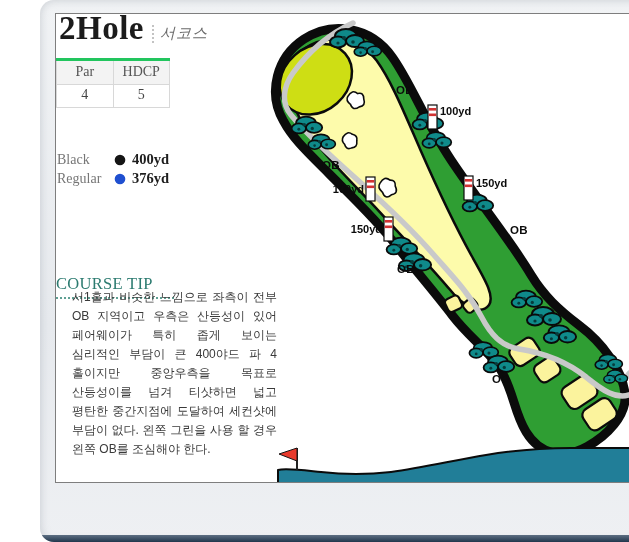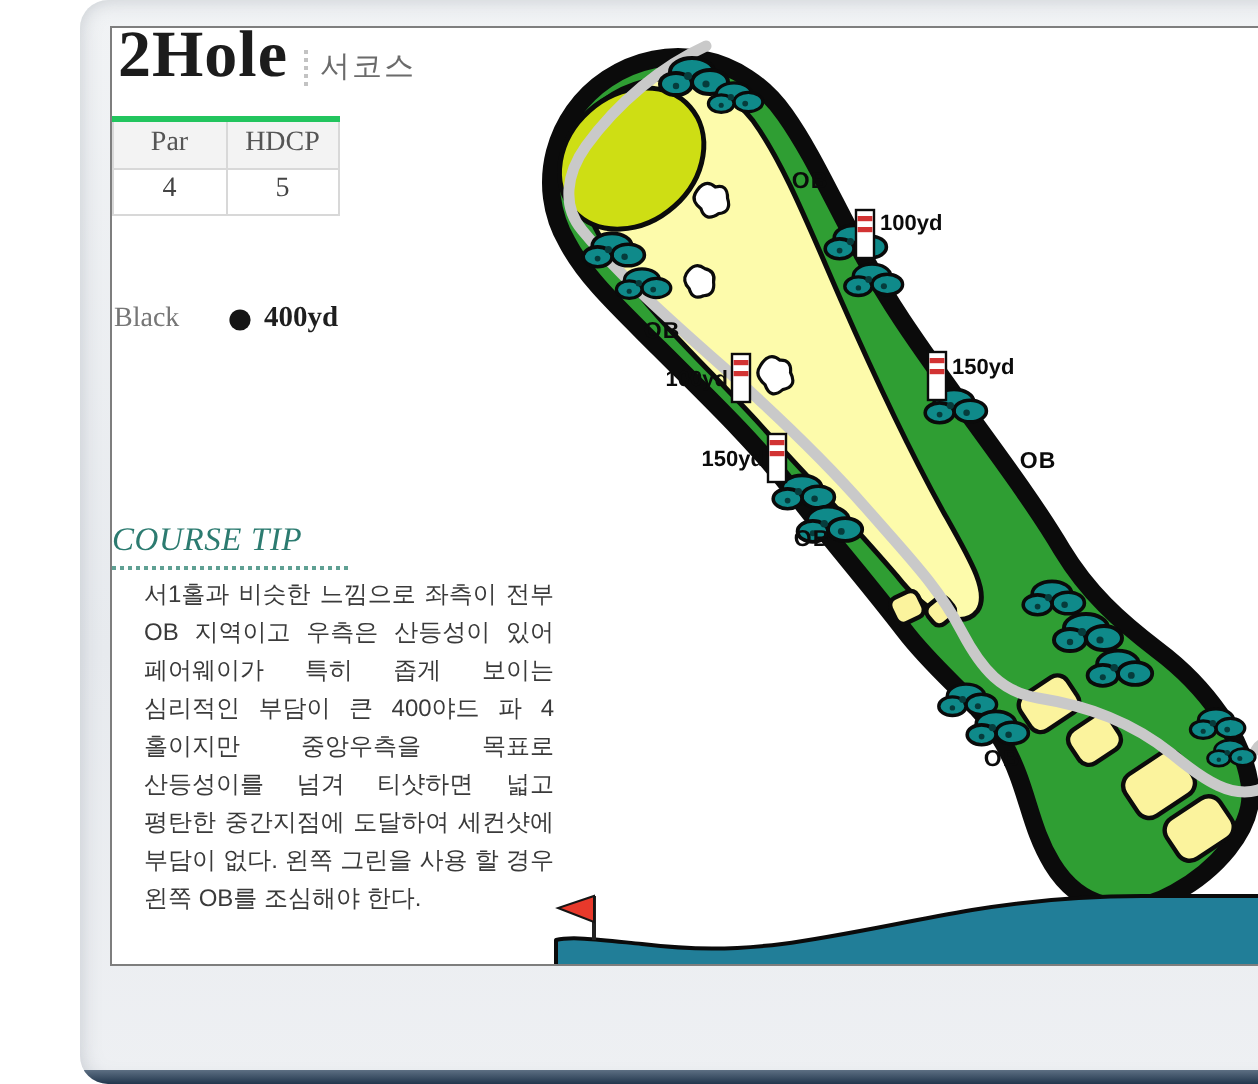--- a/index.html
+++ b/index.html
@@ -7,37 +7,37 @@
          border-radius:14px;overflow:hidden;font-family:"Liberation Sans",sans-serif;
          box-shadow:inset 0 0 10px rgba(120,130,140,.35);margin-left:40px;}
   .panel{position:absolute;left:15px;top:13px;width:597px;height:468px;background:#fff;
          border:1px solid #7e7e7e;overflow:hidden;}
   .bottombar{position:absolute;left:0;right:0;bottom:0;height:7px;
          background:linear-gradient(180deg,#5d6f83,#21364c);}
   
   .titlerow{position:absolute;left:3px;top:-4px;display:flex;align-items:center;}
   .holetitle{font-family:"Liberation Serif",serif;font-weight:700;font-size:33px;color:#1c1c1c;letter-spacing:.5px;}
   .titledivider{width:0;height:18px;border-left:2px dotted #c3c3c3;margin:10px 6px 0 8px;}
-  .coursename{font-size:15px;color:#6b6b6b;margin-top:10px;letter-spacing:1px;}
+  .coursename{font-size:15px;color:#6b6b6b;margin-top:10px;letter-spacing:1px;font-style:italic;}
   
   .infotable{position:absolute;left:0;top:44px;width:114px;border-collapse:collapse;
              border-top:3px solid #22c55e;font-family:"Liberation Serif",serif;}
   .infotable th{width:50%;background:#f3f3f3;border:1px solid #d8d8d8;font-weight:400;
                 font-size:14px;color:#555;padding:3px 0 4px;}
   .infotable td{background:#fff;border:1px solid #d8d8d8;font-size:14px;color:#444;
                 text-align:center;padding:2px 0 4px;}
   
   .tees{position:absolute;left:1px;top:136px;font-family:"Liberation Serif",serif;}
   .teerow{display:flex;align-items:center;height:19px;}
   .teename{width:57px;font-size:14px;color:#767676;}
   .teedot{width:12px;height:12px;margin-right:6px;}
   .teedist{font-size:14.5px;font-weight:700;color:#1e1e1e;text-align:right;}
   
-  .tiptitle{position:absolute;left:0;top:246px;width:118px;font-family:"Liberation Serif",serif;
-            font-size:16.5px;color:#2c7b70;padding-bottom:3px;border-bottom:2px dotted #5fa093;letter-spacing:.3px;font-style:italic;}
+  .tiptitle{position:absolute;left:0;top:260px;width:118px;font-family:"Liberation Serif",serif;
+            font-size:16.5px;color:#2c7b70;padding-bottom:3px;border-bottom:2px dotted #5fa093;letter-spacing:.3px;}
   .tipbody{position:absolute;left:16px;top:274px;width:205px;font-size:12px;line-height:19px;
            color:#3a3a3a;text-align:justify;word-break:keep-all;}
   
   .map{position:absolute;left:205px;top:-3px;width:400px;height:474px;}
   .ob{font-size:11.5px;font-weight:700;fill:#0b0b0b;letter-spacing:.5px;}
   .yd{font-size:11px;font-weight:700;fill:#0b0b0b;}
 </style>
 </head>
 <body>
 
@@ -63,20 +63,27 @@
     </tbody>
       </table>
 
     <div class="tees">
       <div class="teerow">
         <span class="teename">Black</span>
         <svg class="teedot" viewBox="0 0 12 12">
             <circle cx="6" cy="6" r="5.3" fill="#151515"></circle>
           </svg>
         <span class="teedist">400yd</span>
+      </div>
+      <div class="teerow">
+        <span class="teename">Regular</span>
+        <svg class="teedot" viewBox="0 0 12 12">
+            <circle cx="6" cy="6" r="5.3" fill="#1f4fd0"></circle>
+          </svg>
+        <span class="teedist">376yd</span>
       </div>
     </div>
 
     <div class="tiptitle">COURSE TIP</div>
     <div class="tipbody">서1홀과 비슷한 느낌으로 좌측이 전부 OB 지역이고 우측은 산등성이 있어 페어웨이가 특히 좁게 보이는 심리적인 부담이 큰 400야드 파 4 홀이지만 중앙우측을 목표로 산등성이를 넘겨 티샷하면 넓고 평탄한 중간지점에 도달하여 세컨샷에 부담이 없다. 왼쪽 그린을 사용 할 경우 왼쪽 OB를 조심해야 한다.</div>
 
     <svg class="map" viewBox="0 0 400 474">
       <defs>
         <g id="bush" stroke="#0a0a0a" stroke-width="2" fill="#0f8a8a">
           <ellipse cx="0" cy="0" rx="11" ry="7"></ellipse>

